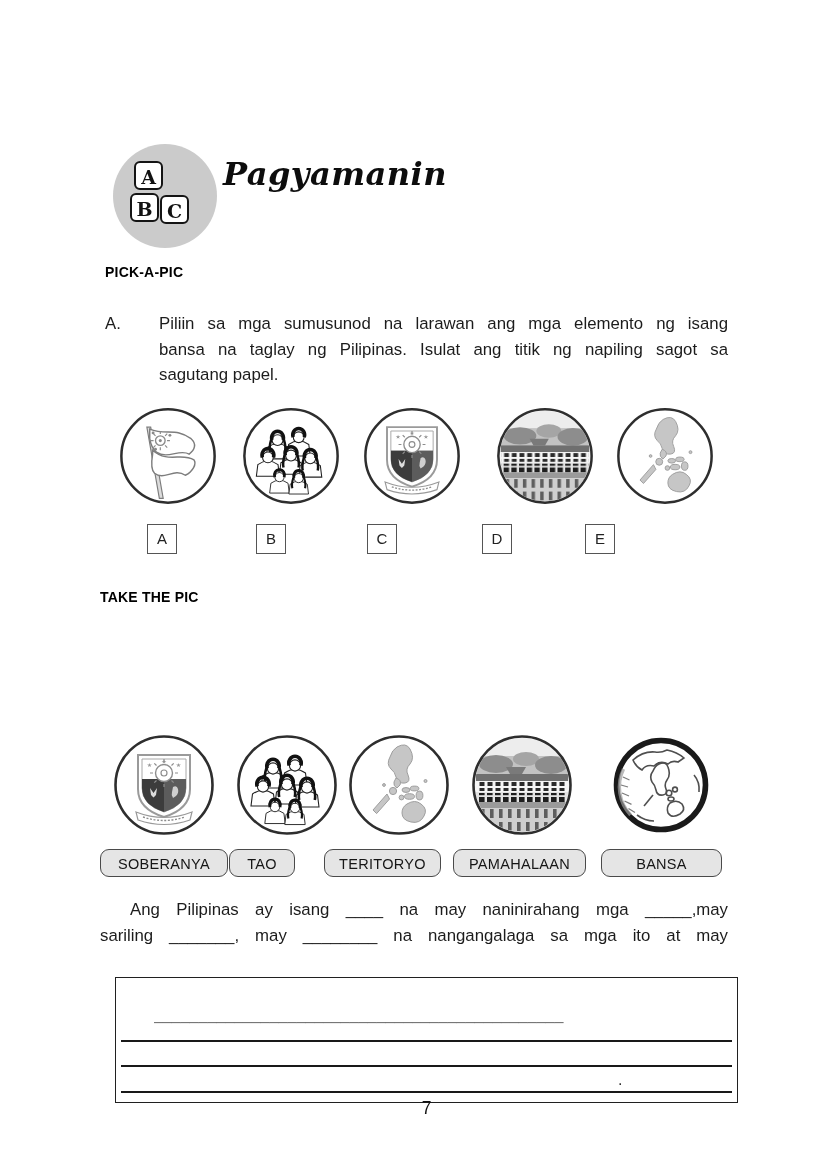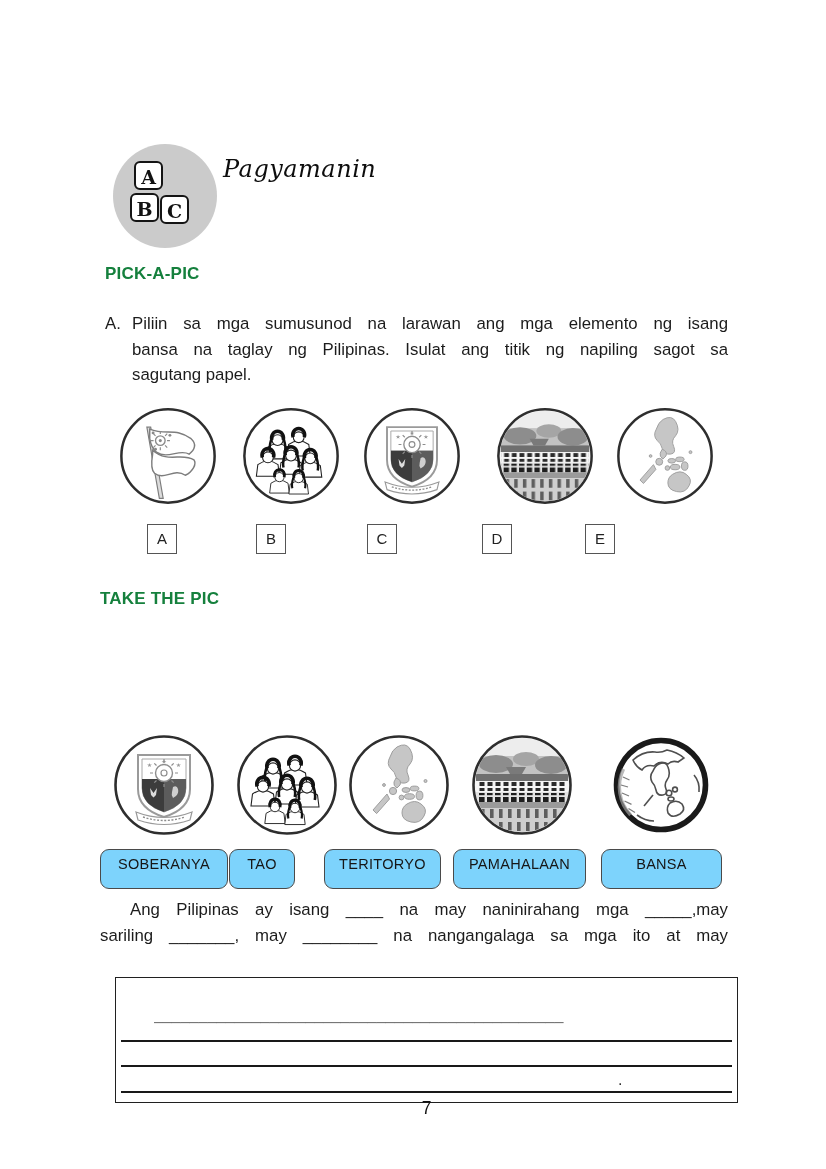--- a/index.html
+++ b/index.html
@@ -6,51 +6,51 @@
   .page{position:relative;width:826px;height:1169px;background:#fff;overflow:hidden;
         font-family:"Liberation Sans",sans-serif;color:#1c1c1c;}
   
   .hdr-icon{position:absolute;left:113px;top:144px;width:104px;height:104px;border-radius:50%;background:#cbcbcb;}
   .blk{position:absolute;width:29px;height:29px;background:#fff;border:2.3px solid #141414;border-radius:6px;
        font-family:"DejaVu Serif",serif;font-weight:bold;font-size:19px;line-height:28px;text-align:center;color:#111;
        box-sizing:border-box;}
   .blk-a{left:21px;top:17px;}
   .blk-b{left:17px;top:49px;}
   .blk-c{left:47px;top:51px;}
-  .title{position:absolute;left:223px;top:155px;font-family:"DejaVu Serif",serif;font-style:italic;font-weight:normal;
-         font-size:24px;letter-spacing:.5px;color:#0d0d0d;}
-  .h2{position:absolute;font-weight:bold;font-size:17px;letter-spacing:.2px;color:#15803d;}
+  .title{position:absolute;left:223px;top:155px;font-family:"DejaVu Serif",serif;font-style:italic;font-weight:bold;
+         font-size:32px;letter-spacing:.5px;color:#0d0d0d;}
+  .h2{position:absolute;font-weight:bold;font-size:14px;letter-spacing:.2px;color:#000000;}
   .h-pick{left:105px;top:264px;}
   .h-take{left:100px;top:589px;}
   
   .instr{position:absolute;font-size:16.8px;line-height:25.5px;}
   .instr-a{left:105px;top:311px;width:623px;display:flex;}
   .instr-a .lbl{width:27px;flex:none;}
-  .instr-a .lines{flex:1;}
+  .instr-a .lines{flex:1;margin-left:27px;}
   .instr-b{left:100px;top:635px;width:628px;}
   .fillp{left:100px;top:897px;width:628px;}
   .stretch{text-align:justify;text-align-last:justify;}
   .indent1{text-indent:30px;}
   
   .figrow{position:absolute;}
   .row1{left:115px;top:406px;width:610px;height:104px;}
   .row2{left:100px;top:733px;width:628px;height:108px;}
   .fig{position:absolute;top:0;}
   .row1 .fig{width:100px;height:100px;}
   .row2 .fig{width:104px;height:104px;}
   .r1p0{left:3px}.r1p1{left:126px}.r1p2{left:247px}.r1p3{left:380px}.r1p4{left:500px}
   .r2p0{left:12px}.r2p1{left:135px}.r2p2{left:247px}.r2p3{left:370px}.r2p4{left:509px}
   
   .letterrow{position:absolute;left:115px;top:524px;width:610px;height:30px;}
   .lbox{position:absolute;width:30px;height:30px;border:1.4px solid #555;background:#fff;box-sizing:border-box;
         font-size:15px;line-height:27px;text-align:center;color:#222;}
   .lb0{left:32px}.lb1{left:141px}.lb2{left:252px}.lb3{left:367px}.lb4{left:470px}
   
   .pillrow{position:absolute;left:100px;top:849px;width:628px;height:34px;}
-  .pill{position:absolute;height:40px;border:1.6px solid #4a4a4a;border-radius:9px;background:#7dd3fc;box-sizing:border-box;
+  .pill{position:absolute;height:28px;border:1.6px solid #4a4a4a;border-radius:9px;background:#e5e5e5;box-sizing:border-box;
         font-size:14.5px;line-height:29px;text-align:center;color:#161616;letter-spacing:.3px;}
   .pl0{left:0;width:128px}.pl1{left:129px;width:66px}.pl2{left:224px;width:117px}.pl3{left:353px;width:133px}.pl4{left:501px;width:121px}
   
   .ebox{position:absolute;left:115px;top:977px;width:623px;height:126px;border:1.7px solid #202020;box-sizing:border-box;background:#fff;}
   .tline{margin:26px 0 0 38px;font-size:16px;color:#6f6f6f;line-height:22px;white-space:nowrap;overflow:hidden;}
   .wline{height:0;border-top:2.6px solid #191919;margin:0 5px;}
   .wl1{margin-top:14px;}
   .wl2{margin-top:23px;}
   .cline{margin:6px 0 0 5px;font-size:16px;color:#2f2f2f;line-height:14px;white-space:nowrap;overflow:hidden;text-align:center;}
   .wl3{margin-top:4px;}

